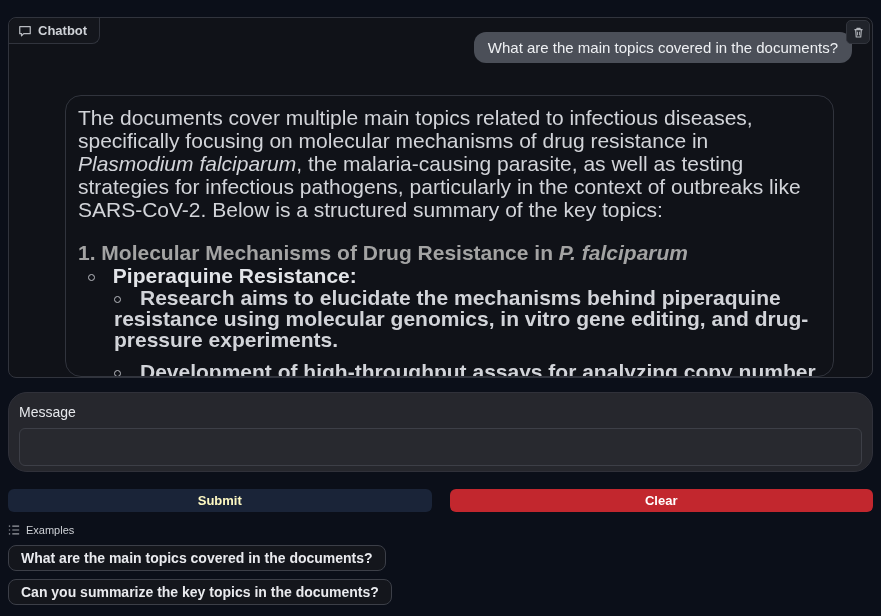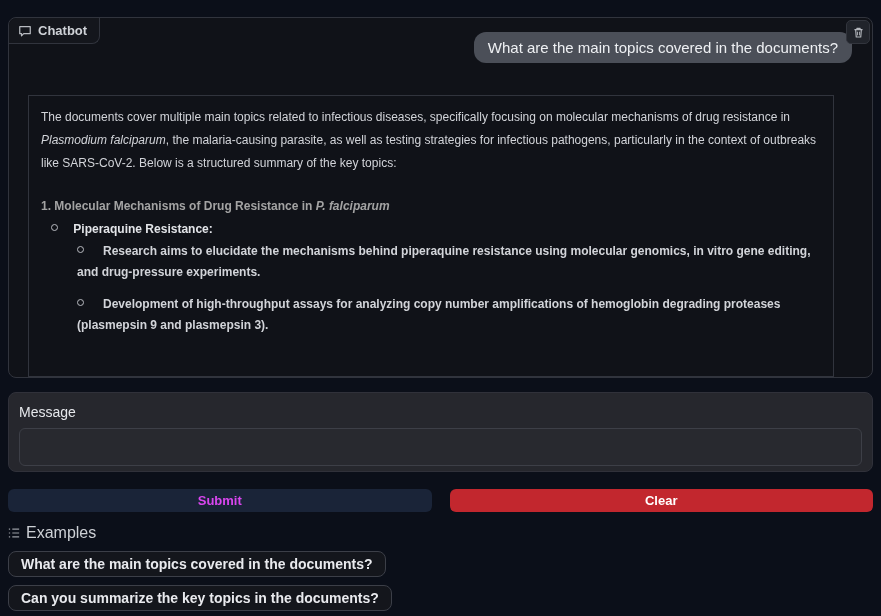--- a/index.html
+++ b/index.html
@@ -25,20 +25,21 @@
   }
   
   .chatbot{
     position:relative;
     border:1px solid var(--panel-border);
     border-radius:8px;
     background:var(--panel-bg);
     height:361px;
     display:flex;flex-direction:column;
     overflow:hidden;
+    padding-left:37px;
   }
   .chatbot-label{
     position:absolute;top:0;left:0;
     display:flex;align-items:center;gap:6px;
     padding:5px 12px 5px 9px;
     border-right:1px solid var(--panel-border);
     border-bottom:1px solid var(--panel-border);
     border-radius:8px 0 8px 0;
     background:#14161c;
     font-size:13px;font-weight:bold;color:#cfd2d7;
@@ -55,25 +56,25 @@
   .user-bubble{
     background:var(--user-bubble-bg);
     color:#eef0f3;
     padding:7px 14px;
     border-radius:12px;
     font-size:15px;
   }
   .bot-panel{
     margin:32px 38px 0 19px;
     border:1px solid var(--panel-border);
-    border-radius:0;
+    border-radius:16px;
     padding:10px 12px;
     height:333px;
     overflow:hidden;
-    font-size:12px;line-height:23px;color:#d2d4d9;
+    font-size:21px;line-height:23px;color:#d2d4d9;
   }
   .bot-panel .intro{margin-bottom:20px;}
   .bot-panel .heading{font-weight:bold;color:#a3a3a3;}
   em{font-style:italic;}
   ul.topic-list{list-style:none;margin-left:10px;}
   ul.topic-list > li{font-weight:bold;color:#e2e4e8;margin-bottom:14px;}
   ul.topic-list > li::before,
   ul.points li::before{
     content:"";display:inline-block;width:5px;height:5px;
     border:1.2px solid #b9bbc1;border-radius:50%;
@@ -81,21 +82,21 @@
   }
   ul.topic-list > li::before{margin-right:12px;}
   ul.points{list-style:none;margin-left:26px;font-weight:bold;color:#d2d4d9;}
   ul.points li{margin-bottom:11px;line-height:21px;}
   ul.points li::before{margin-right:19px;}
   
   .composer{
     margin-top:14px;
     background:var(--block-bg);
     border:1px solid #30313a;
-    border-radius:8px;
+    border-radius:19px;
     padding:11px 10px 10px 10px;
     height:80px;
   }
   .composer-label{font-size:14px;color:#e6e8ec;margin-bottom:8px;}
   .composer textarea{
     width:100%;height:38px;resize:none;
     background:var(--input-bg);
     border:1px solid var(--input-border);
     border-radius:6px;
     color:#e6e8ec;font-family:inherit;font-size:14px;
@@ -104,27 +105,27 @@
   
   .actions{
     display:grid;grid-template-columns:1fr 1fr;gap:18px;
     margin-top:17px;
   }
   .btn{
     height:23px;border:none;border-radius:6px;
     font-family:inherit;font-size:13px;font-weight:bold;
     cursor:pointer;display:flex;align-items:center;justify-content:center;
   }
-  .btn-submit{background:var(--submit-bg);color:#d946ef;}
+  .btn-submit{background:var(--submit-bg);color:#fef9c3;}
   .btn-clear{background:var(--clear-bg);color:#ffffff;}
   
   .examples{margin-top:12px;}
   .examples-header{
     display:flex;align-items:center;gap:6px;
-    font-size:16px;color:#cdd0d5;margin-bottom:9px;
+    font-size:11px;color:#cdd0d5;margin-bottom:9px;
   }
   .examples-list{display:flex;flex-wrap:wrap;gap:8px;max-width:700px;}
   .examples-list button{
     background:var(--example-bg);
     border:1px solid #3c3f48;
     border-radius:8px;
     color:#e9eaee;
     font-family:inherit;font-size:14px;font-weight:bold;
     padding:4px 12px;height:26px;
     cursor:pointer;white-space:nowrap;

